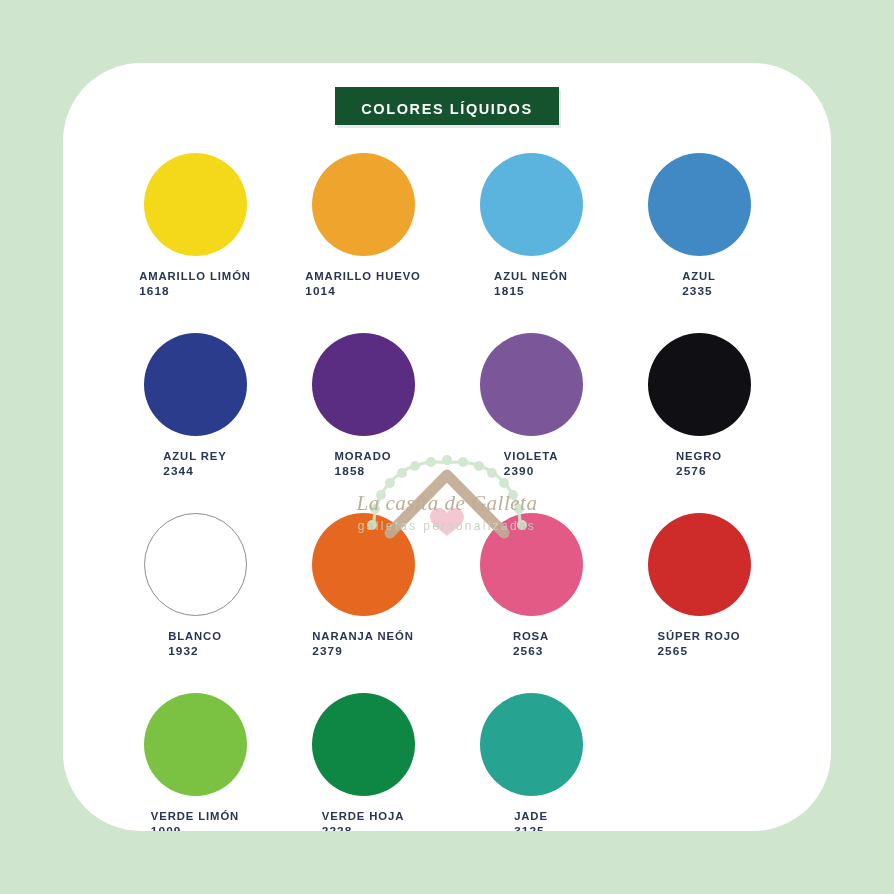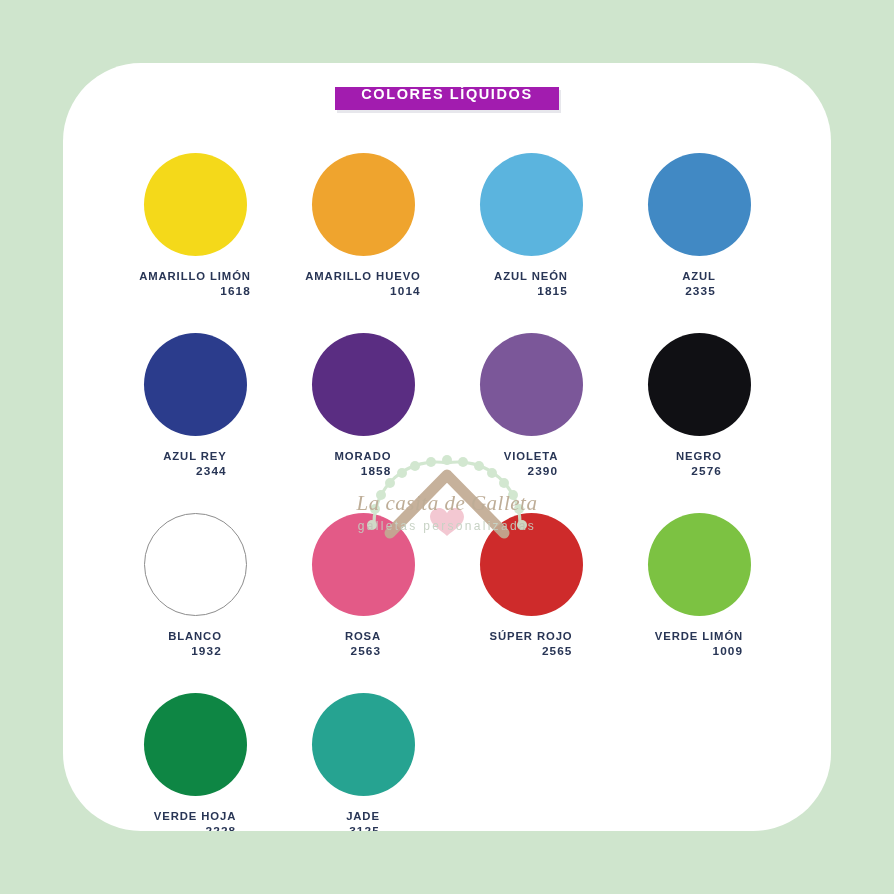--- a/index.html
+++ b/index.html
@@ -37,26 +37,26 @@
   .banner-wrap {
     position: absolute;
     left: 0;
     top: 24px;
     width: 768px;
     display: flex;
     justify-content: center;
   }
 
   .banner {
-    background: #a21caf;
+    background: #14532d;
     color: #ffffff;
     font-size: 14.5px;
     font-weight: bold;
     letter-spacing: 1.6px;
-    padding: 0 26px 8px 26px;
+    padding: 15px 26px 8px 26px;
     line-height: 1;
     white-space: nowrap;
     box-shadow: 2px 3px 0 rgba(120,120,150,0.18);
   }
 
   
   .grid {
     position: absolute;
     left: 48px;
     top: 76px;
@@ -80,21 +80,21 @@
     border-radius: 50%;
     flex: 0 0 auto;
   }
 
   .swatch.outlined {
     border: 1.4px solid #8d8d8d;
   }
 
   .cap {
     margin-top: 13px;
-    text-align: right;
+    text-align: left;
     color: #283555;
     font-size: 11.3px;
     font-weight: bold;
     letter-spacing: 0.9px;
     line-height: 1.32;
     white-space: nowrap;
   }
 
   .code {
     display: block;
@@ -183,20 +183,24 @@
           <div class="swatch" style="background: rgb(123, 87, 153);"></div>
           <div class="cap">VIOLETA<span class="code">2390</span></div>
         </div>
         <div class="cell">
           <div class="swatch" style="background: rgb(16, 16, 20);"></div>
           <div class="cap">NEGRO<span class="code">2576</span></div>
         </div>
         <div class="cell">
           <div class="swatch outlined" style="background: rgb(255, 255, 255);"></div>
           <div class="cap">BLANCO<span class="code">1932</span></div>
+        </div>
+        <div class="cell">
+          <div class="swatch" style="background: rgb(230, 103, 31);"></div>
+          <div class="cap">NARANJA NEÓN<span class="code">2379</span></div>
         </div>
         <div class="cell">
           <div class="swatch" style="background: rgb(227, 90, 135);"></div>
           <div class="cap">ROSA<span class="code">2563</span></div>
         </div>
         <div class="cell">
           <div class="swatch" style="background: rgb(206, 43, 43);"></div>
           <div class="cap">SÚPER ROJO<span class="code">2565</span></div>
         </div>
         <div class="cell">

